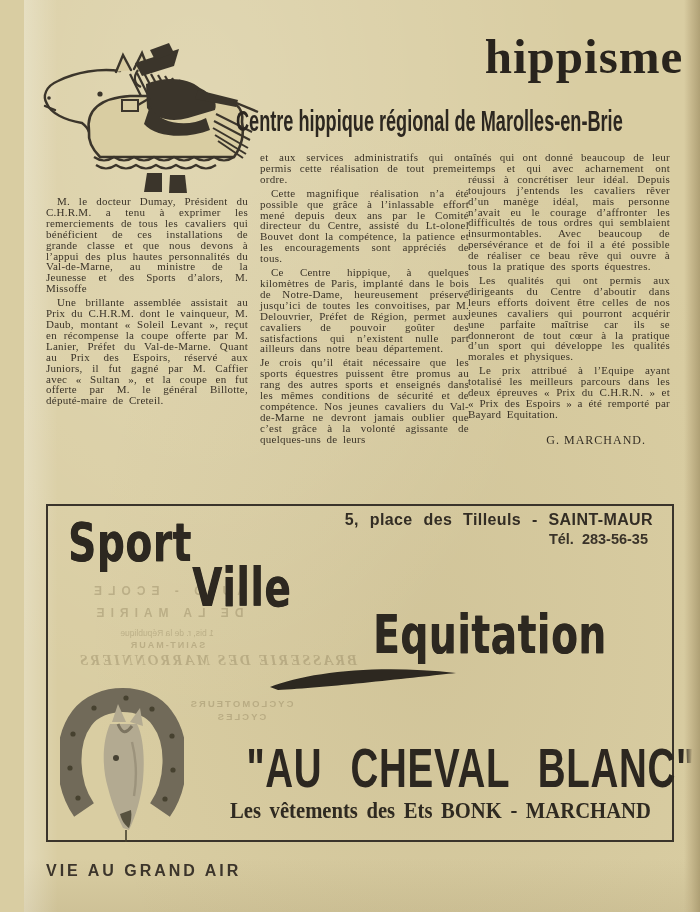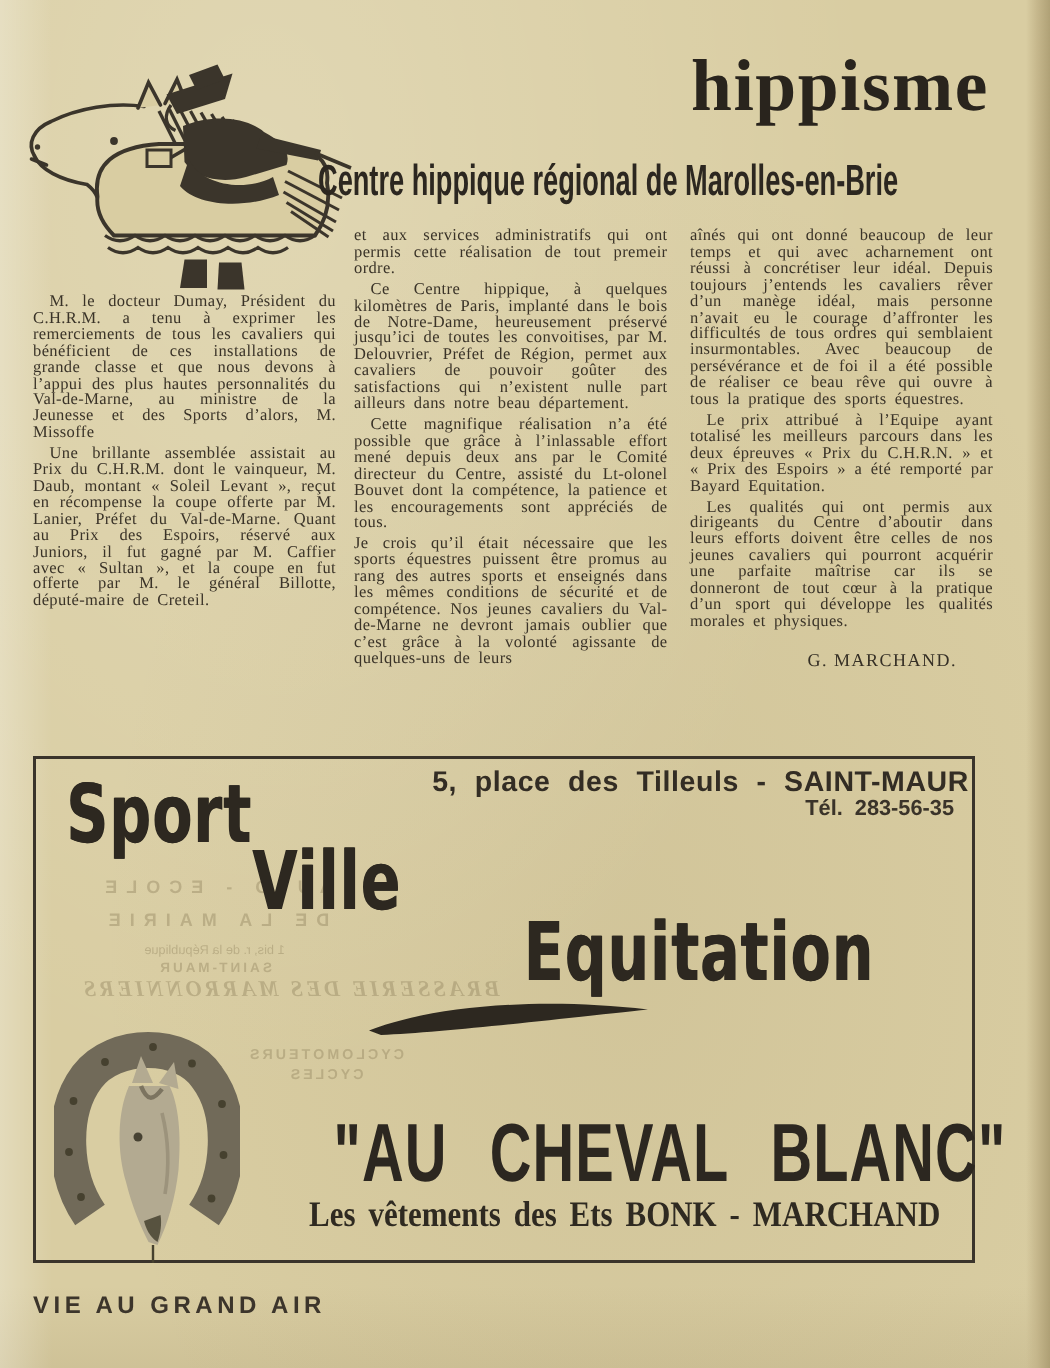--- a/index.html
+++ b/index.html
@@ -8,20 +8,21 @@
     width:700px;height:912px;position:relative;overflow:hidden;
     background:#d9cda2;
     font-family:"Liberation Serif", serif;
   }
   #page{position:absolute;inset:0;
     background:
       linear-gradient(90deg, rgba(255,255,252,.28), rgba(255,255,252,0) 5%),
       radial-gradient(ellipse at 25% 12%, rgba(255,255,248,.20), rgba(255,255,248,0) 55%),
       radial-gradient(ellipse at 60% 70%, rgba(120,100,55,.08), rgba(120,100,55,0) 60%),
       linear-gradient(0deg, rgba(110,92,52,.10), rgba(110,92,52,0) 6%);
+    margin-left: 24px;
   }
   .edge-right{position:absolute;right:0;top:0;width:16px;height:100%;
     background:linear-gradient(270deg,#a8996e 0%,#c3b489 55%,rgba(195,180,137,0) 100%);
     opacity:.85;}
   .abs{position:absolute;}
 
   
   .section-title{
     left:452px;top:32px;width:216px;text-align:center;
     font-family:"Liberation Serif", serif;font-weight:bold;font-size:49px;line-height:1;
@@ -36,40 +37,40 @@
   
   .col{position:absolute;color:#38火;}
   .col p{
     margin:0 0 3px 0;text-indent:11px;text-align:justify;
     font-size:11px;line-height:10.9px;color:#3a3328;
     letter-spacing:.25px;word-spacing:2.5px;font-family:Liberation Serif, serif;
   }
   .col p.noindent{text-indent:0;}
   #col1{left:22px;top:196px;width:202px;}
   #col2{left:236px;top:152px;width:209px;}
-  #col3{left:460px;top:152px;width:202px;}
+  #col3{left:444px;top:152px;width:202px;}
   .signature{
     margin-top:13px;text-align:right;padding-right:24px;
     font-size:12px;letter-spacing:1px;color:#352f25;font-variant:small-caps;
   }
 
   
   #ad{left:22px;top:504px;width:628px;height:338px;border:2px solid #3a342b;box-sizing:border-box;}
   .heavy{
     font-family:"DejaVu Sans", sans-serif;font-weight:bold;color:#2d2820;line-height:1;
     letter-spacing:1px;text-shadow:.7px 0 0 currentColor;
     transform:scaleX(.72);transform-origin:left top;white-space:nowrap;font-size:54px;
   }
   .ad-sport{left:20px;top:10px;}
   .ad-ville{left:144px;top:55px;}
   .ad-equitation{left:325px;top:102px;}
-  .ad-address{right:2px;top:5px;
-    font-family:"Liberation Sans", sans-serif;font-weight:bold;font-size:19px;
+  .ad-address{right:19px;top:5px;
+    font-family:"Liberation Sans", sans-serif;font-weight:bold;font-size:16px;
     color:#332d24;word-spacing:6px;letter-spacing:.4px;white-space:nowrap;}
-  .ad-phone{right:12px;top:25px;
+  .ad-phone{right:24px;top:25px;
     font-family:"Liberation Sans", sans-serif;font-weight:bold;font-size:14.5px;
     color:#3a3329;word-spacing:4px;}
   .ad-swoosh{left:220px;top:158px;width:190px;height:28px;}
   .ad-tagline{left:140px;top:192px;width:500px;
     font-family:"DejaVu Sans", sans-serif;font-style:italic;font-weight:bold;font-size:28px;
     line-height:1;color:#2d2820;letter-spacing:.5px;word-spacing:8px;white-space:nowrap;
     text-shadow:.5px 0 0 currentColor;}
   .ad-shop{left:130px;top:235px;width:456px;text-align:center;
     font-family:"Liberation Sans", sans-serif;font-weight:bold;font-size:55px;line-height:1;
     color:#2c2720;transform:scaleX(.70);transform-origin:center top;white-space:nowrap;
@@ -165,28 +166,28 @@
 
   <div class="abs section-title">hippisme</div>
   <div class="abs headline">Centre hippique régional de Marolles-en-Brie</div>
 
   <div class="col" id="col1">
     <p>M. le docteur Dumay, Président du C.H.R.M. a tenu à exprimer les remerciements de tous les cavaliers qui bénéficient de ces installations de grande classe et que nous devons à l’appui des plus hautes personnalités du Val-de-Marne, au ministre de la Jeunesse et des Sports d’alors, M. Missoffe</p>
     <p>Une brillante assemblée assistait au Prix du C.H.R.M. dont le vainqueur, M. Daub, montant « Soleil Levant », reçut en récompense la coupe offerte par M. Lanier, Préfet du Val-de-Marne. Quant au Prix des Espoirs, réservé aux Juniors, il fut gagné par M. Caffier avec « Sultan », et la coupe en fut offerte par M. le général Billotte, député-maire de Creteil.</p>
   </div>
   <div class="col" id="col2">
     <p class="noindent">et aux services administratifs qui ont permis cette réalisation de tout premeir ordre.</p>
+    <p>Cette magnifique réalisation n’a été possible que grâce à l’inlassable effort mené depuis deux ans par le Comité directeur du Centre, assisté du Lt-olonel Bouvet dont la compétence, la patience et les encouragements sont appréciés de tous.</p>
     <p>Ce Centre hippique, à quelques kilomètres de Paris, implanté dans le bois de Notre-Dame, heureusement préservé jusqu’ici de toutes les convoitises, par M. Delouvrier, Préfet de Région, permet aux cavaliers de pouvoir goûter des satisfactions qui n’existent nulle part ailleurs dans notre beau département.</p>
-    <p>Cette magnifique réalisation n’a été possible que grâce à l’inlassable effort mené depuis deux ans par le Comité directeur du Centre, assisté du Lt-olonel Bouvet dont la compétence, la patience et les encouragements sont appréciés de tous.</p>
     <p class="noindent">Je crois qu’il était nécessaire que les sports équestres puissent être promus au rang des autres sports et enseignés dans les mêmes conditions de sécurité et de compétence. Nos jeunes cavaliers du Val-de-Marne ne devront jamais oublier que c’est grâce à la volonté agissante de quelques-uns de leurs</p>
   </div>
   <div class="col" id="col3">
     <p class="noindent">aînés qui ont donné beaucoup de leur temps et qui avec acharnement ont réussi à concrétiser leur idéal. Depuis toujours j’entends les cavaliers rêver d’un manège idéal, mais personne n’avait eu le courage d’affronter les difficultés de tous ordres qui semblaient insurmontables. Avec beaucoup de persévérance et de foi il a été possible de réaliser ce beau rêve qui ouvre à tous la pratique des sports équestres.</p>
+    <p>Les qualités qui ont permis aux dirigeants du Centre d’aboutir dans leurs efforts doivent être celles de nos jeunes cavaliers qui pourront acquérir une parfaite maîtrise car ils se donneront de tout cœur à la pratique d’un sport qui développe les qualités morales et physiques.</p>
     <p>Le prix attribué à l’Equipe ayant totalisé les meilleurs parcours dans les deux épreuves « Prix du C.H.R.N. » et « Prix des Espoirs » a été remporté par Bayard Equitation.</p>
-    <p>Les qualités qui ont permis aux dirigeants du Centre d’aboutir dans leurs efforts doivent être celles de nos jeunes cavaliers qui pourront acquérir une parfaite maîtrise car ils se donneront de tout cœur à la pratique d’un sport qui développe les qualités morales et physiques.</p>
     <div class="signature">G. MARCHAND.</div>
   </div>
 
   <div class="abs" id="ad">
 
     <div class="bt bt1">AUTO - ECOLE</div>
     <div class="bt bt2">DE LA MAIRIE</div>
     <div class="bt bt3">1 bis, r. de la République</div>
     <div class="bt bt4">SAINT-MAUR</div>
     <div class="bt bt5">BRASSERIE DES MARRONNIERS</div>

